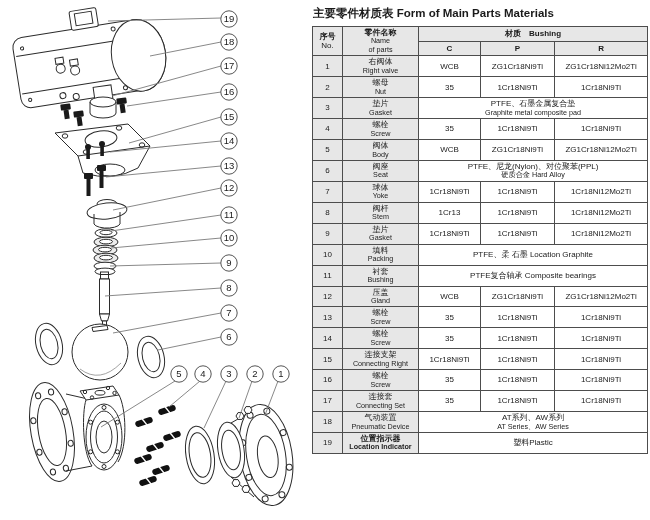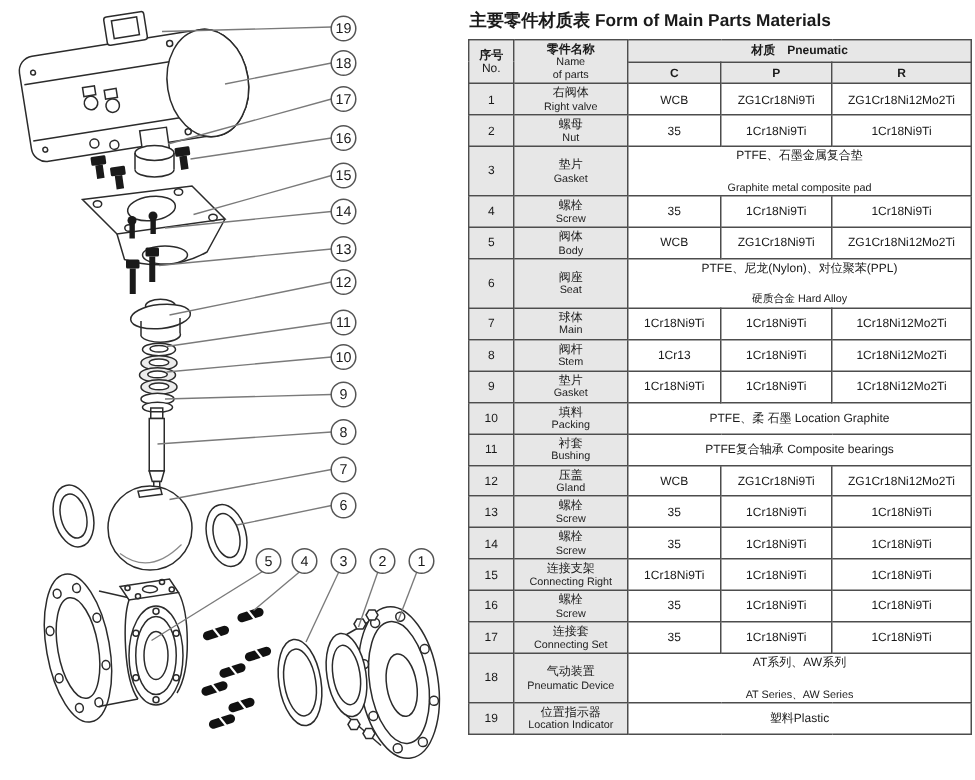--- a/index.html
+++ b/index.html
@@ -13,24 +13,24 @@
   .tbl-title { font-weight:bold; font-size:11.5px; margin:6px 0 5px 1px; white-space:nowrap; }
   table.parts { border-collapse:collapse; table-layout:fixed; width:335px; }
   table.parts th, table.parts td {
     border:1px solid #4d4d4d; text-align:center; vertical-align:middle;
     padding:1px 1px; font-size:8px; line-height:1.18; overflow:hidden;
   }
   .g { background:#e7e7e7; }
   .hdr1 { font-size:8px; font-weight:bold; }
   .cn { font-size:8px; }
   .en { font-size:7.2px; color:#222; }
-  .bold .cn, .bold .en { font-weight:normal; }
+  .bold .cn, .bold .en { font-weight:bold; }
   td.mat { font-size:7.8px; }
   td.spanc { font-size:7.8px; }
-  td.spanc .l2 { font-size:7.2px;margin-top:12px; }
+  td.spanc .l2 { font-size:7.2px; }
   .footnote { font-size:7.6px; margin-top:5px; margin-left:1px; white-space:nowrap; }
   svg text { font-family:"Liberation Sans","DejaVu Sans",sans-serif; }
 </style>
 </head>
 <body>
 
 <div class="diagram-wrap">
 <svg width="310" height="520" viewBox="0 0 310 520">
   <g stroke="#2b2b2b" stroke-width="1" fill="none">
 
@@ -365,21 +365,21 @@
         <tr>
       <th rowspan="2" class="g hdr1">
             <div>序号</div>
             <div style="font-weight:normal">No.</div>
           </th>
       <th rowspan="2" class="g hdr1">
             <div>零件名称</div>
             <div style="font-weight:normal;font-size:7.2px">Name</div>
             <div style="font-weight:normal;font-size:7.2px">of parts</div>
           </th>
-      <th colspan="3" class="g hdr1">材质　Pneumatic</th>
+      <th colspan="3" class="g hdr1">材质　Bushing</th>
     </tr>
     <tr>
       <th class="g">C</th>
       <th class="g">P</th>
       <th class="g">R</th>
     </tr>
 
     <tr>
       <td class="g">1</td>
       <td class="g">
@@ -439,21 +439,21 @@
           </td>
       <td colspan="3" class="spanc">
             <div>PTFE、尼龙(Nylon)、对位聚苯(PPL)</div>
             <div class="l2">硬质合金 Hard Alloy</div>
           </td>
     </tr>
     <tr>
       <td class="g">7</td>
       <td class="g">
             <div class="cn">球体</div>
-            <div class="en">Main</div>
+            <div class="en">Yoke</div>
           </td>
       <td class="mat">1Cr18Ni9Ti</td>
       <td class="mat">1Cr18Ni9Ti</td>
       <td class="mat">1Cr18Ni12Mo2Ti</td>
     </tr>
     <tr>
       <td class="g">8</td>
       <td class="g">
             <div class="cn">阀杆</div>
             <div class="en">Stem</div>

